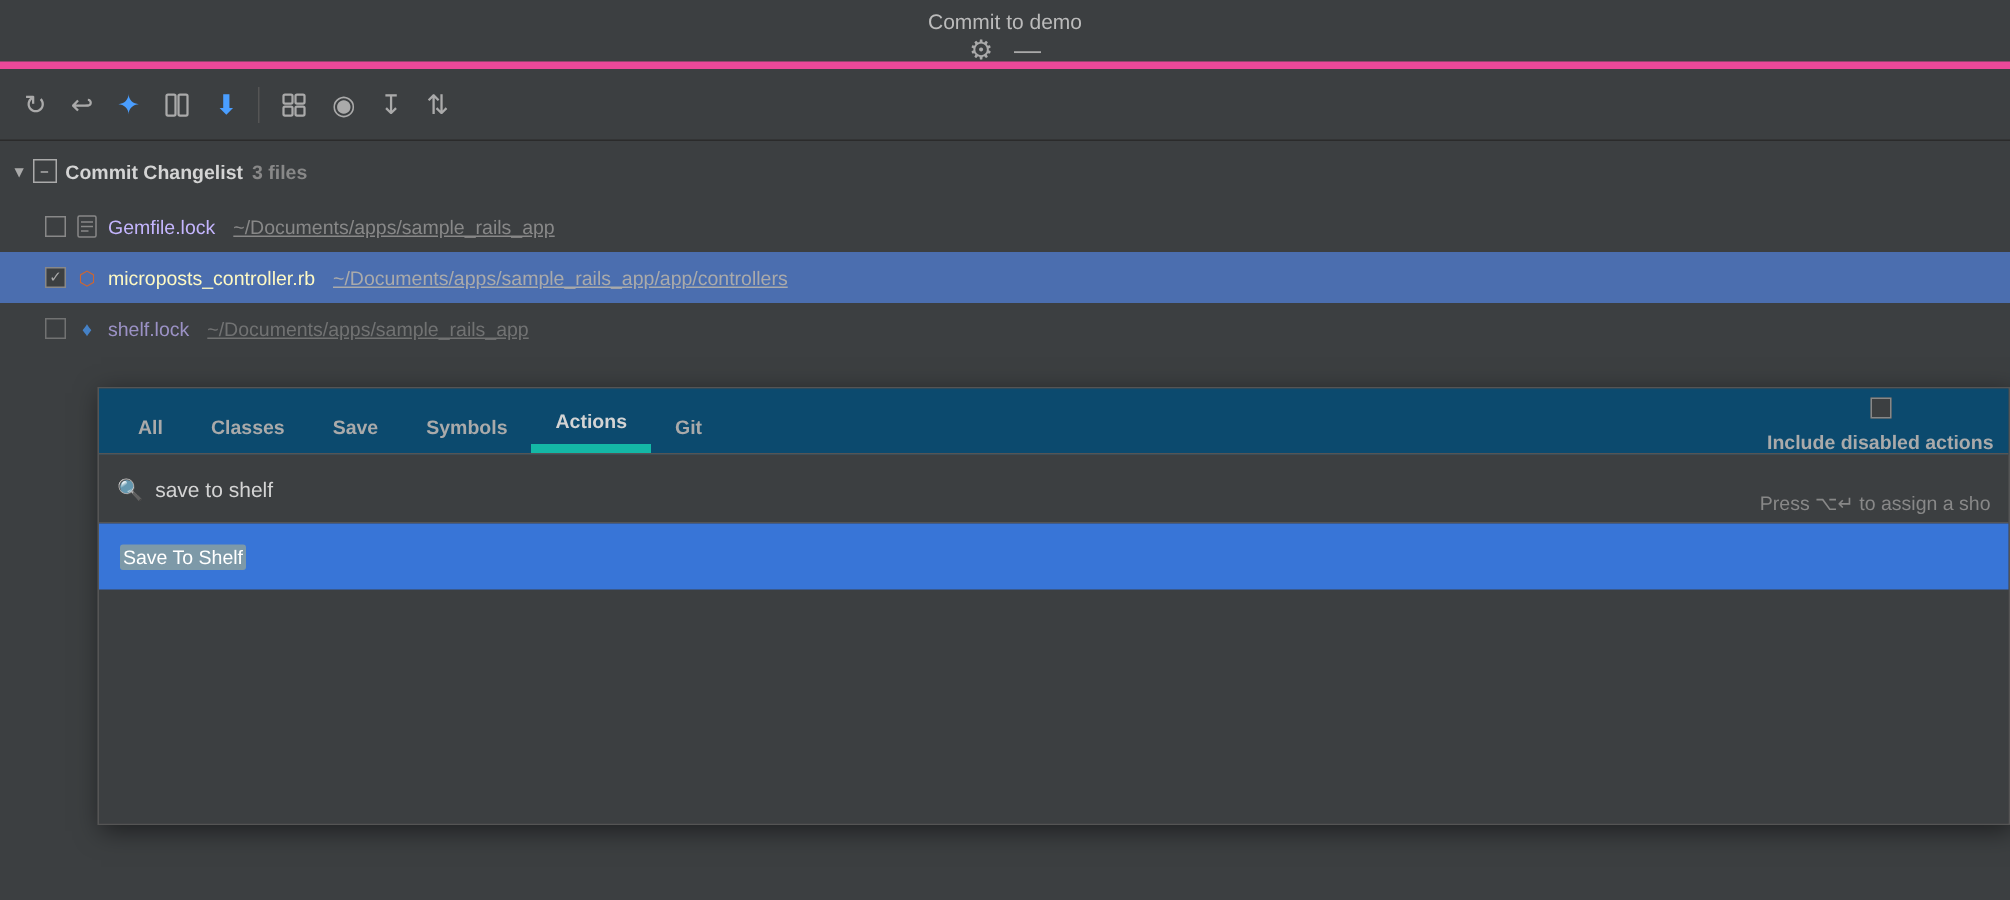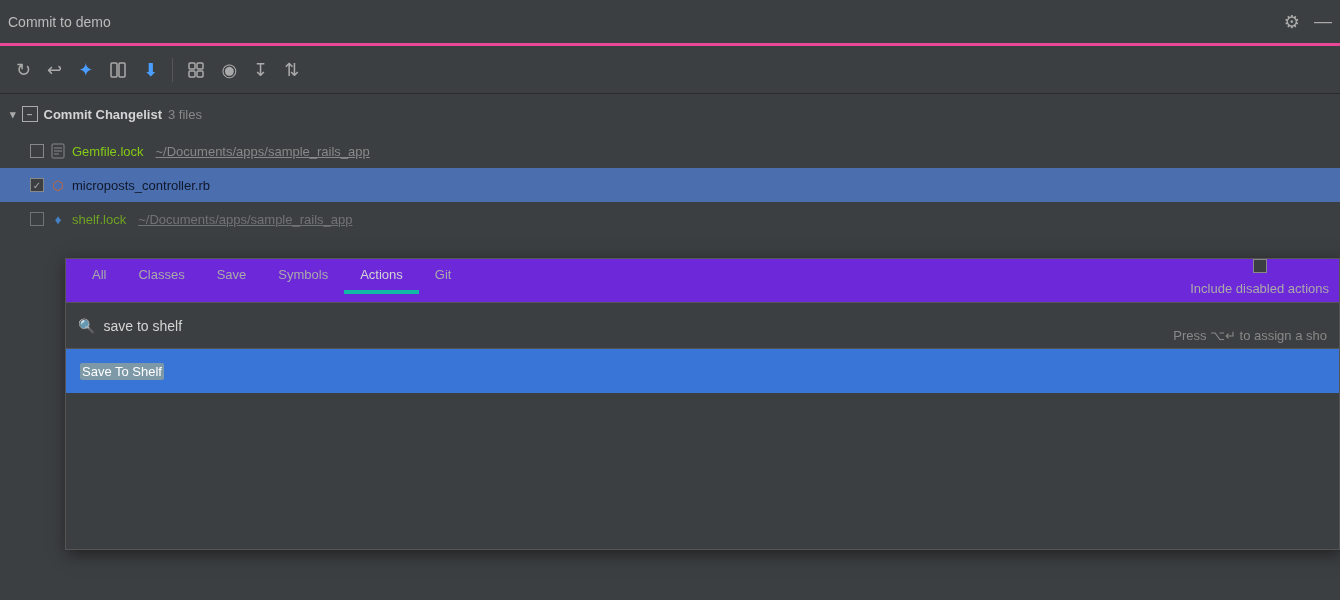--- a/index.html
+++ b/index.html
@@ -12,22 +12,23 @@
       overflow: hidden;
       color: #bbbbbb;
     }
 
     .title-bar {
       background: #3c3f41;
       display: flex;
       align-items: center;
       justify-content: space-between;
       padding: 6px 8px;
-      border-bottom: 3px solid #ec4899;
+      border-bottom: 5px solid #ec4899;
       height: 46px;
+      flex-direction: column;
     }
 
     .title-bar-title {
       font-size: 14px;
       color: #bbbbbb;
       font-weight: 400;
     }
 
     .title-bar-controls {
       display: flex;
@@ -81,21 +82,21 @@
       padding: 6px 10px;
       font-size: 13px;
       font-weight: bold;
       color: #d4d4d4;
       gap: 6px;
       height: 40px;
     }
 
     .changelist-header .file-count {
       color: #888;
-      font-weight: normal;
+      font-weight: bold;
     }
 
     .chevron {
       font-size: 11px;
       color: #aaa;
     }
 
     .collapse-icon {
       width: 16px;
       height: 16px;
@@ -146,21 +147,21 @@
       width: 16px;
       height: 16px;
       flex-shrink: 0;
       display: flex;
       align-items: center;
       justify-content: center;
       font-size: 12px;
     }
 
     .file-name {
-      color: #84cc16;
+      color: #c4b5fd;
       font-size: 13px;
     }
 
     .file-path {
       color: #888;
       font-size: 13px;
       margin-left: 6px;
       text-decoration: underline;
     }
 
@@ -170,39 +171,40 @@
       left: 65px;
       top: 258px;
       width: 1275px;
       background: #3c3f41;
       border: 1px solid #555;
       box-shadow: 2px 4px 16px rgba(0,0,0,0.5);
     }
 
     .popup-tabs {
       display: flex;
-      align-items: flex-start;
-      background: #6d28d9;
+      align-items: flex-end;
+      background: #0c4a6e;
       border-bottom: 1px solid #555;
       padding: 0 10px;
       height: 44px;
       gap: 0;
+      font-weight: bold;
     }
 
     .popup-tab {
       padding: 8px 16px;
       font-size: 13px;
       cursor: pointer;
       color: #aaa;
       border-bottom: 2px solid transparent;
     }
 
     .popup-tab.active {
       color: #d4d4d4;
-      border-bottom: 4px solid #14b8a6;
+      border-bottom: 6px solid #14b8a6;
     }
 
     .popup-right {
       margin-left: auto;
       display: flex;
       align-items: center;
       gap: 8px;
       font-size: 13px;
       color: #aaa;
       flex-direction: column;
@@ -327,21 +329,22 @@
     </div>
     <span class="file-name">Gemfile.lock</span>
     <span class="file-path">~/Documents/apps/sample_rails_app</span>
   </div>
 
   <div class="file-item selected">
     <div class="checkbox checked"></div>
     <div class="file-icon">
       <span style="color:#cc6633; font-size:13px;">⬡</span>
     </div>
-    <span class="file-name" style="color:#0f172a;">microposts_controller.rb</span>
+    <span class="file-name" style="color:#fef9c3;">microposts_controller.rb</span>
+    <span class="file-path" style="color:#aaa;">~/Documents/apps/sample_rails_app/app/controllers</span>
   </div>
 
   <div class="file-item" style="opacity:0.7;">
     <div class="checkbox"></div>
     <div class="file-icon">
       <span style="color:#4a9eff; font-size:13px;">♦</span>
     </div>
     <span class="file-name">shelf.lock</span>
     <span class="file-path">~/Documents/apps/sample_rails_app</span>
   </div>

